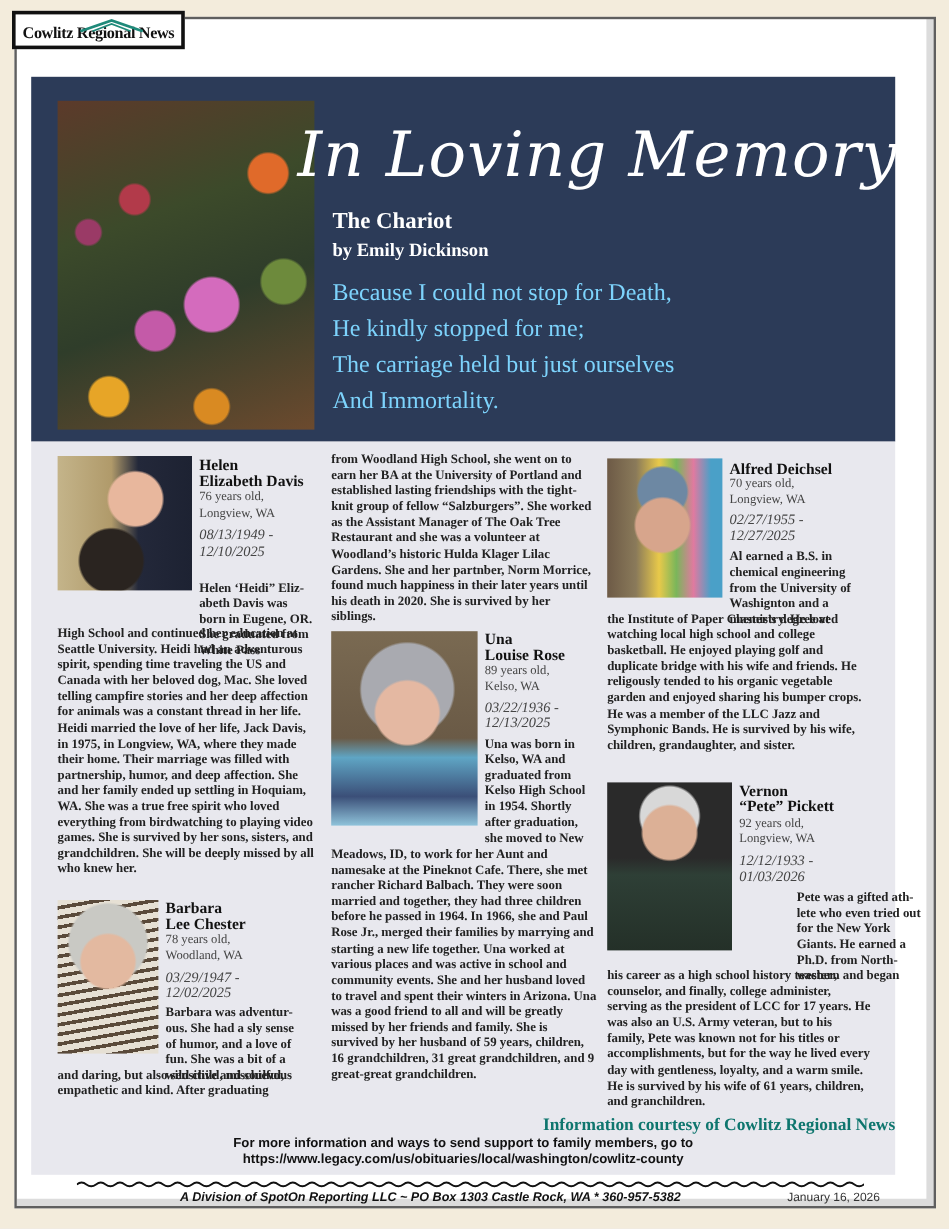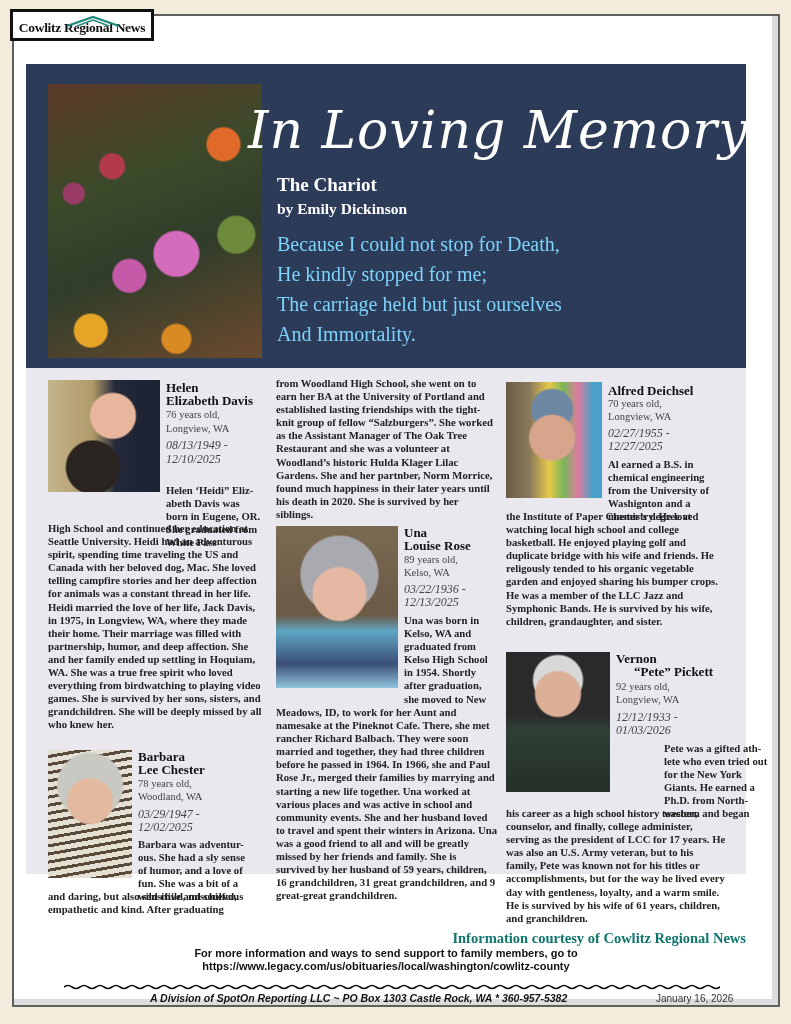--- a/index.html
+++ b/index.html
@@ -24,21 +24,21 @@
       radial-gradient(circle at 12% 40%, #9a3a66 0 10px, transparent 12px),
       radial-gradient(circle at 30% 30%, #b23a4a 0 12px, transparent 14px),
       radial-gradient(circle at 88% 55%, #6d8a3c 0 18px, transparent 20px),
       linear-gradient(160deg, #5c3a2a 0%, #3c4a2a 35%, #2f3d2a 60%, #6c4a2e 100%); }
   .banner-title { position: absolute; left: 222px; top: 14px; font-family: "DejaVu Serif", serif; font-style: italic;
                   color: #ffffff; font-size: 52px; letter-spacing: 1px; white-space: nowrap; margin-top: 22px; }
   .poem-title { position: absolute; left: 251px; top: 110px; color: #fff; font-weight: bold; font-size: 19px; }
   .poem-author { position: absolute; left: 251px; top: 136px; color: #fff; font-weight: bold; font-size: 15.5px; }
   .poem-lines { position: absolute; left: 251px; top: 165px; color: #7dd3fc; font-size: 20px; line-height: 30px; }
 
-  .content { position: absolute; left: 26px; top: 368px; width: 720px; height: 506px; background: #e8e8ee; }
+  .content { position: absolute; left: 26px; top: 368px; width: 720px; height: 611px; background: #e8e8ee; }
 
   .ob { position: absolute; font-size: 10.7px; line-height: 13.1px; font-weight: bold; color: #222; }
   .ob-photo { position: absolute; }
   .ob-name { position: absolute; font-weight: bold; font-size: 13px; line-height: 13px; color: #111; }
   .ob-meta { position: absolute; font-weight: normal; font-size: 10.5px; line-height: 14px; color: #444; }
   .ob-dates { position: absolute; font-weight: normal; font-style: italic; font-size: 12px; line-height: 15px; color: #444; }
   .ob-text { font-weight: bold; font-size: 10.7px; line-height: 13.1px; color: #222; text-align: left; }
 
   .courtesy { position: absolute; left: 0; width: 720px; text-align: right; top: 562px; font-weight: bold; font-size: 14.5px; color: #0f766e; }
   .more-info { position: absolute; left: 0; width: 720px; text-align: center; top: 579px; font-family: "Liberation Sans", sans-serif; font-weight: bold; font-size: 11px; line-height: 13px; color: #111; }
@@ -120,21 +120,21 @@
     <div class="ob-meta" style="left:102px; top:28px;">Longview, WA</div>
     <div class="ob-dates" style="left:102px; top:44px;">02/27/1955 -</div>
     <div class="ob-dates" style="left:102px; top:57px;">12/27/2025</div>
     <div class="ob-text" style="position:absolute; left:102px; top:76px; width:112px;">Al earned a B.S. in chemical engineering from the University of Washignton and a master’s degree at</div>
     <div class="ob-text" style="position:absolute; left:0; top:128px; width:216px;">the Institute of Paper Chemistry. He loved watching local high school and college basketball. He enjoyed playing golf and duplicate bridge with his wife and friends. He religously tended to his organic vegetable garden and enjoyed sharing his bumper crops. He was a member of the LLC Jazz and Symphonic Bands. He is survived by his wife, children, grandaughter, and sister.</div>
   </div>
 
   <div class="ob" style="left:480px; top:284px; width:228px;">
     <div class="ob-photo" style="left:0; top:0; width:104px; height:140px; background: radial-gradient(circle at 50% 30%, #dcb096 0 22px, transparent 24px), radial-gradient(circle at 50% 20%, #d8d8d8 0 24px, transparent 26px), linear-gradient(180deg, #2a2a2a 0%, #2a2a2a 45%, #2e3f36 55%, #243028 100%);"></div>
     <div class="ob-name" style="left:110px; top:0;">Vernon</div>
-    <div class="ob-name" style="left:128px; top:13px; white-space:nowrap;">“Pete” Pickett</div>
+    <div class="ob-name" style="left:110px; top:13px; white-space:nowrap;">“Pete” Pickett</div>
     <div class="ob-meta" style="left:110px; top:28px;">92 years old,</div>
     <div class="ob-meta" style="left:110px; top:41px;">Longview, WA</div>
     <div class="ob-dates" style="left:110px; top:58px;">12/12/1933 -</div>
     <div class="ob-dates" style="left:110px; top:71px;font-family:Liberation Serif, serif;">01/03/2026</div>
     <div class="ob-text" style="position:absolute; left:110px; top:90px; width:104px;margin-left:48px;">Pete was a gifted ath- lete who even tried out for the New York Giants. He earned a Ph.D. from North- western and began</div>
     <div class="ob-text" style="position:absolute; left:0; top:155px; width:220px;">his career as a high school history teacher, counselor, and finally, college administer, serving as the president of LCC for 17 years. He was also an U.S. Army veteran, but to his family, Pete was known not for his titles or accomplishments, but for the way he lived every day with gentleness, loyalty, and a warm smile. He is survived by his wife of 61 years, children, and granchildren.</div>
   </div>
 
   <div class="courtesy">Information courtesy of Cowlitz Regional News</div>
   <div class="more-info">

